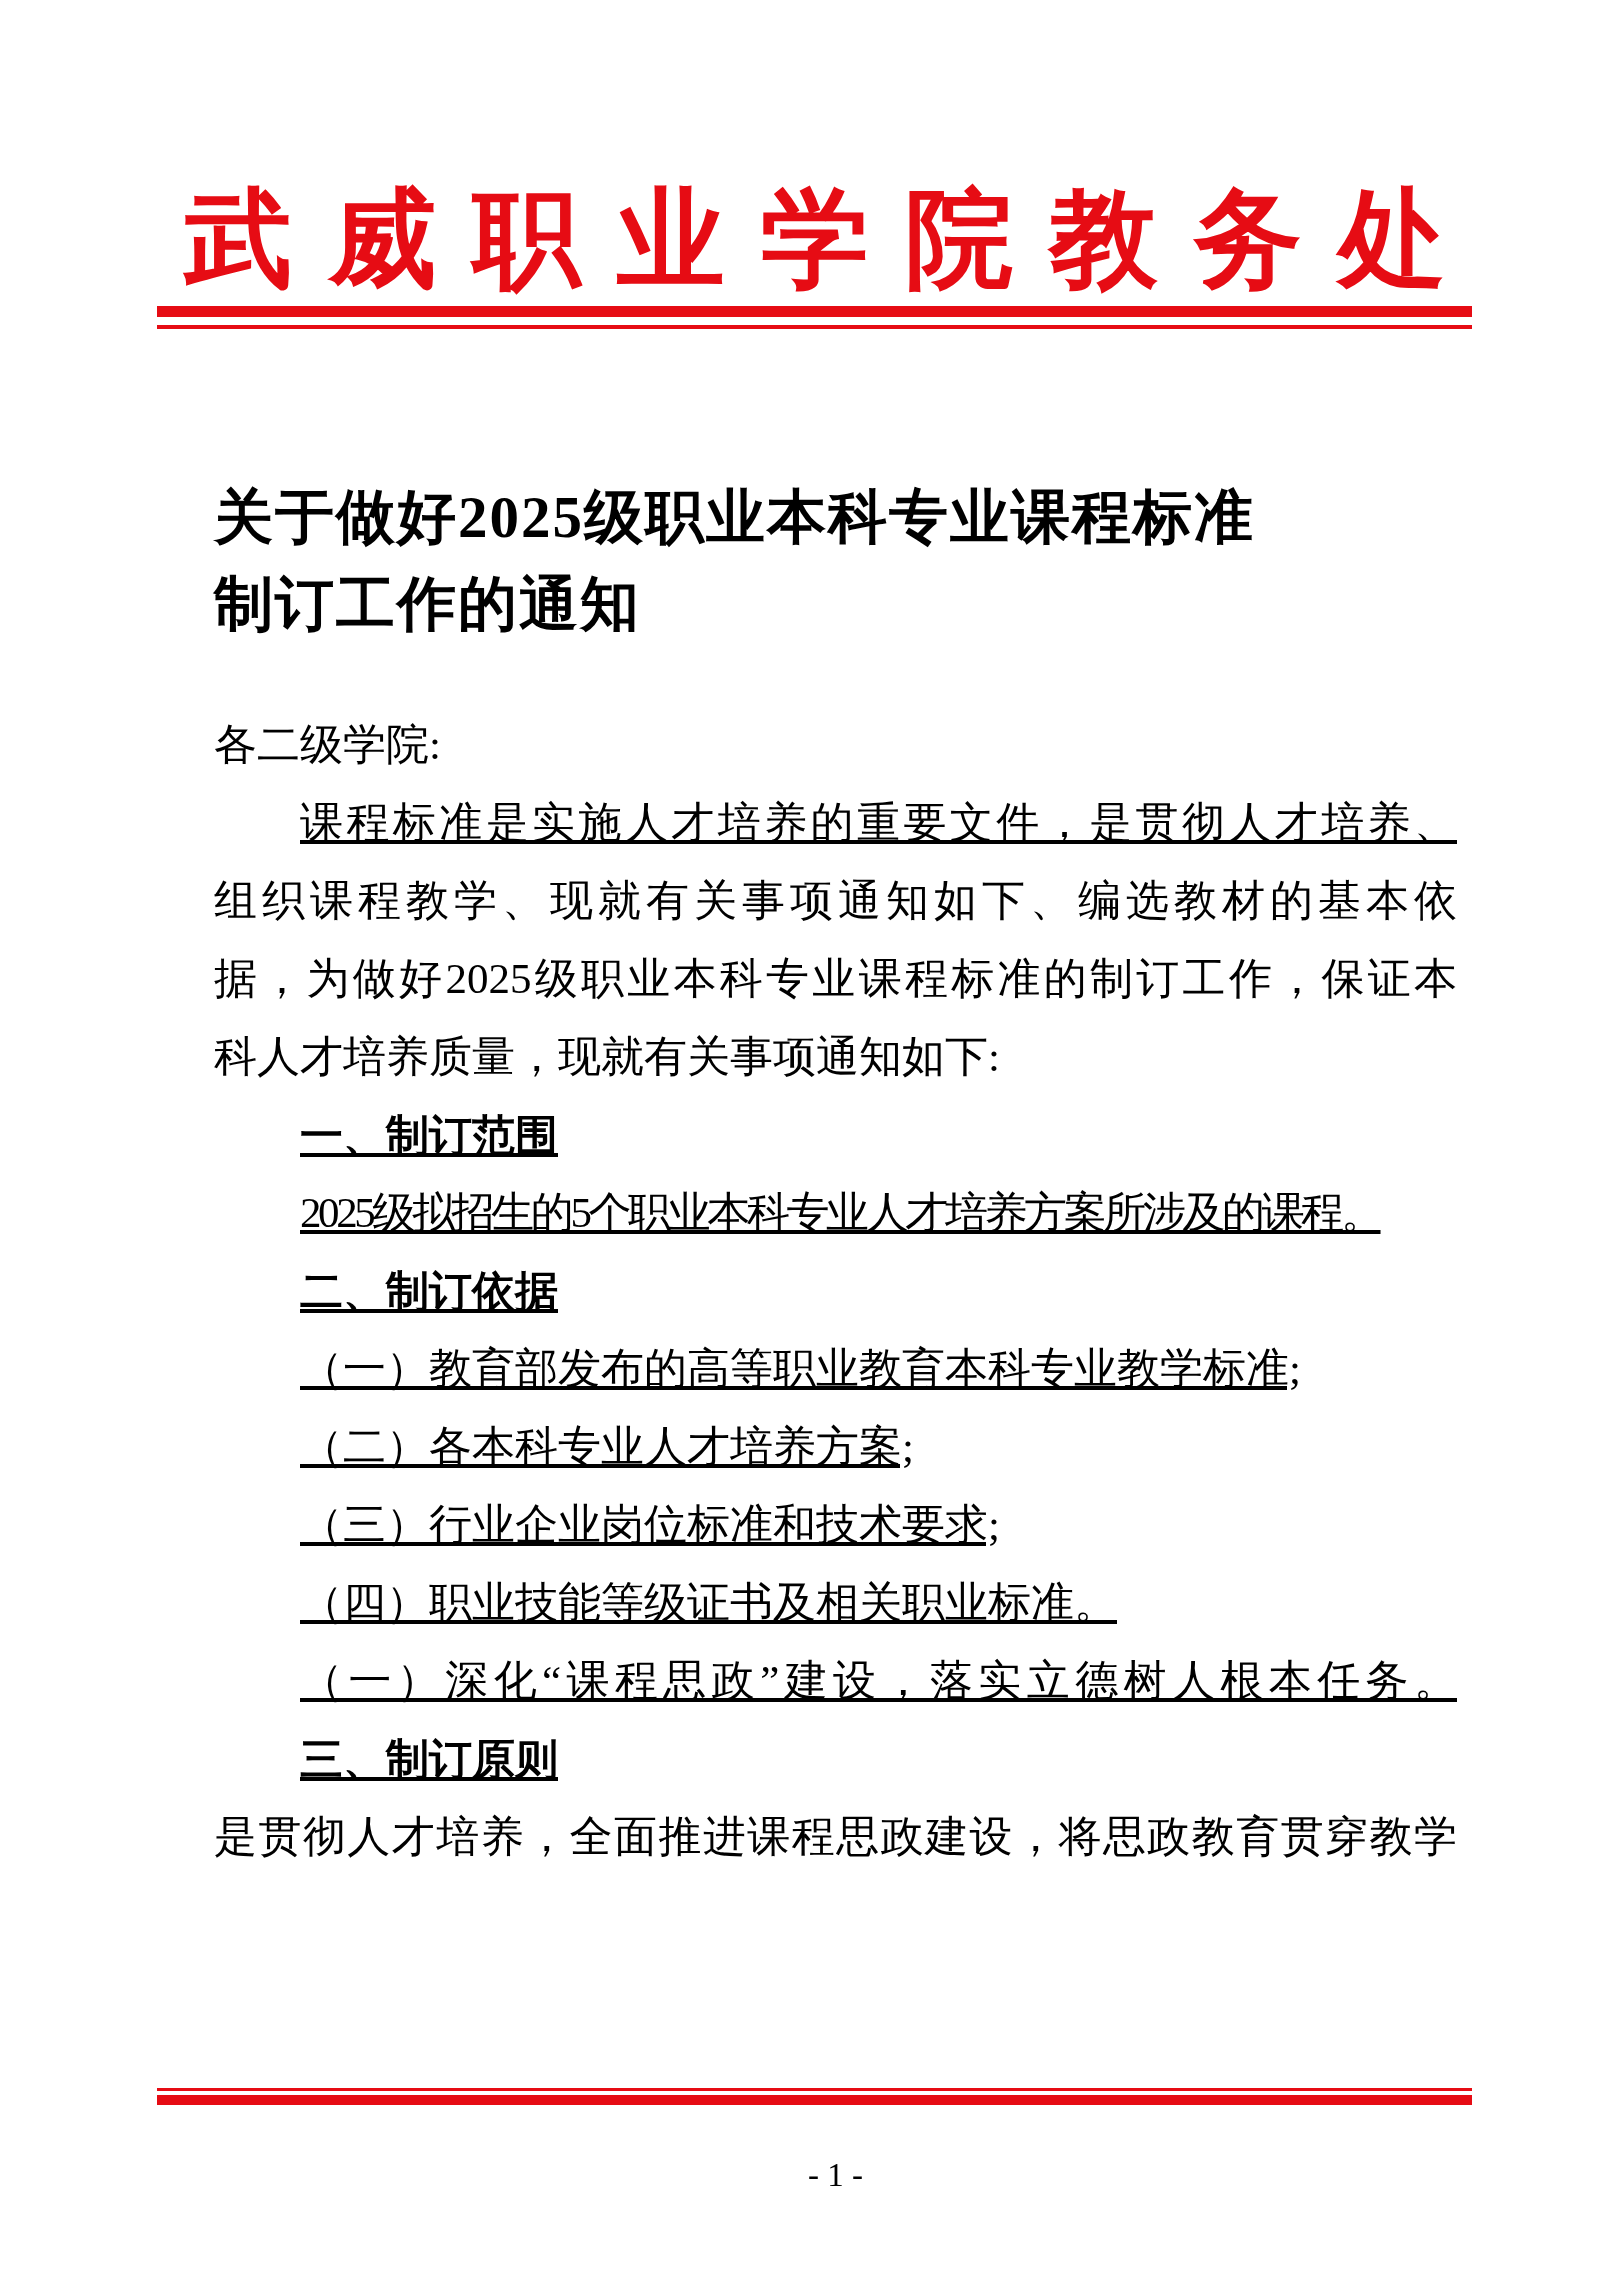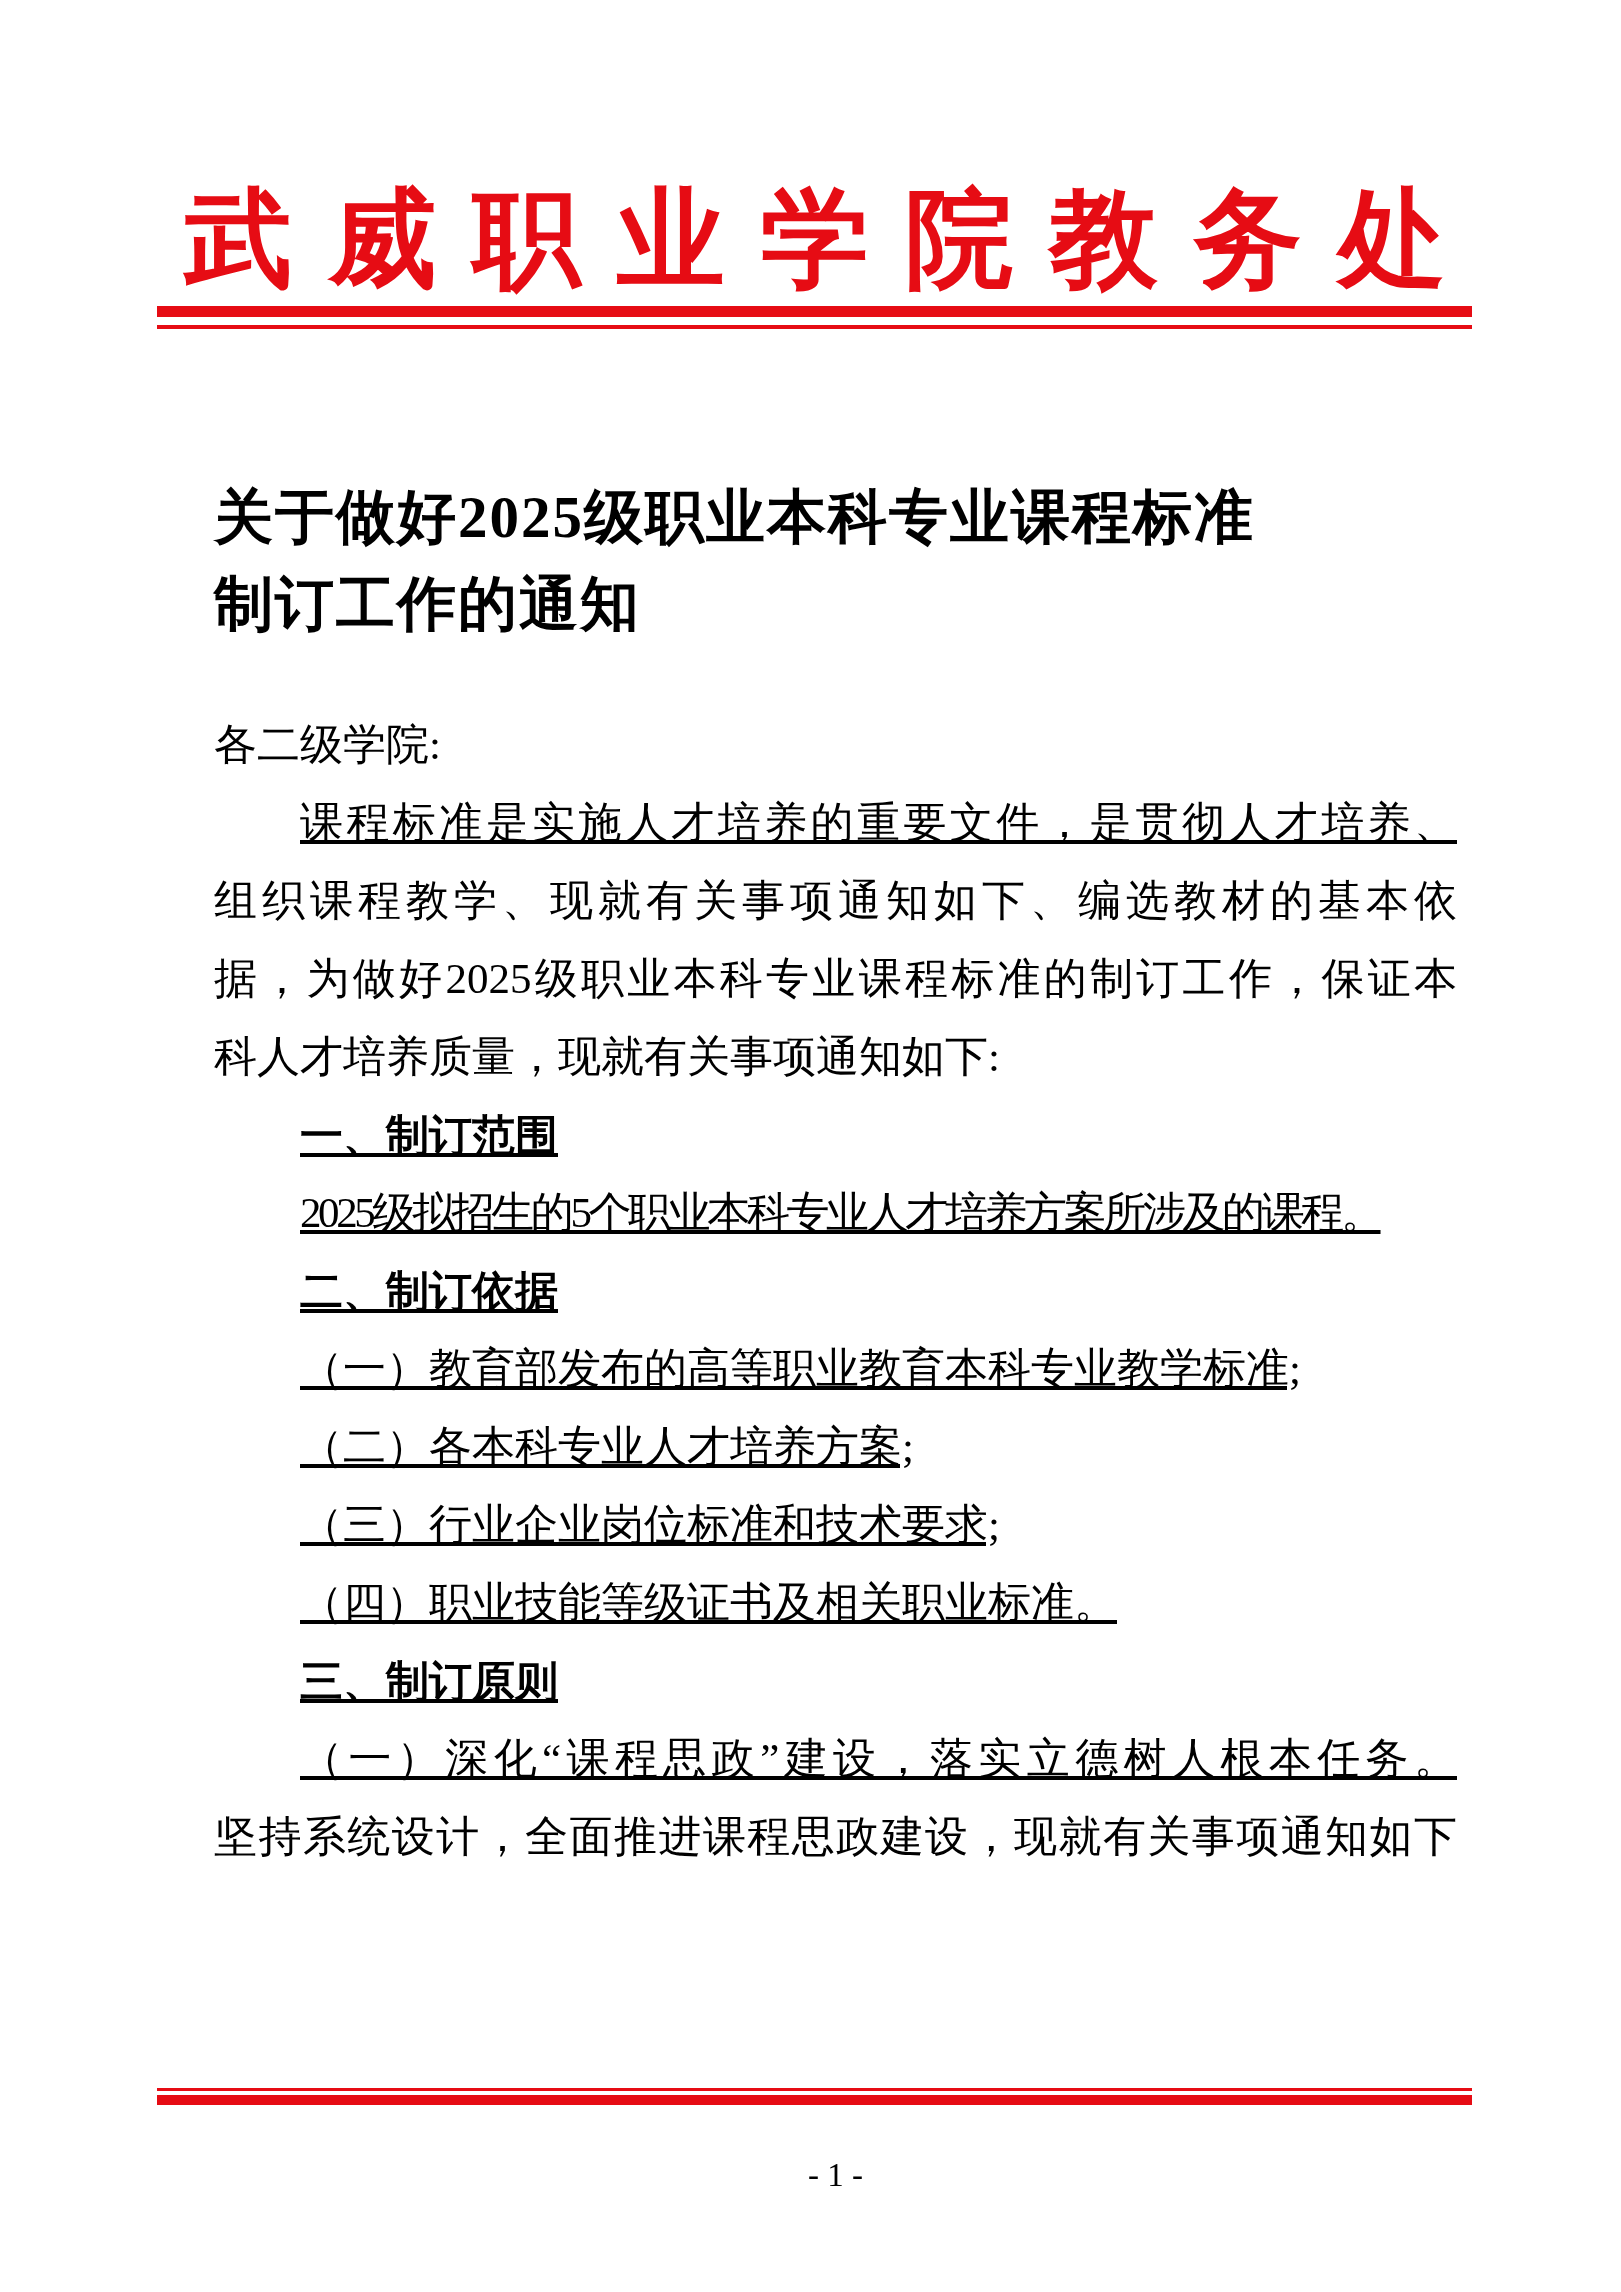--- a/index.html
+++ b/index.html
@@ -77,23 +77,23 @@
     <div class="ln just">组织课程教学、现就有关事项通知如下、编选教材的基本依</div>
     <div class="ln just">据，为做好2025级职业本科专业课程标准的制订工作，保证本</div>
     <div class="ln">科人才培养质量，现就有关事项通知如下:</div>
     <div class="ln indent h">一、制订范围</div>
     <div class="ln indent squeeze">2025级拟招生的5个职业本科专业人才培养方案所涉及的课程。</div>
     <div class="ln indent h">二、制订依据</div>
     <div class="ln indent">（一）教育部发布的高等职业教育本科专业教学标准;</div>
     <div class="ln indent">（二）各本科专业人才培养方案;</div>
     <div class="ln indent">（三）行业企业岗位标准和技术要求;</div>
     <div class="ln indent">（四）职业技能等级证书及相关职业标准。</div>
+    <div class="ln indent just">（一）深化“课程思政”建设，落实立德树人根本任务。</div>
     <div class="ln indent h">三、制订原则</div>
-    <div class="ln indent just">（一）深化“课程思政”建设，落实立德树人根本任务。</div>
-    <div class="ln just">坚持系统设计，全面推进课程思政建设，现就有关事项通知如下</div>
+    <div class="ln just">是贯彻人才培养，全面推进课程思政建设，将思政教育贯穿教学</div>
   </div>
 
   <div class="rule rule-foot-thin"></div>
   <div class="rule rule-foot-thick"></div>
   <div class="pagenum">- 1 -</div>
 
 </div>
 
 
 </body></html>

